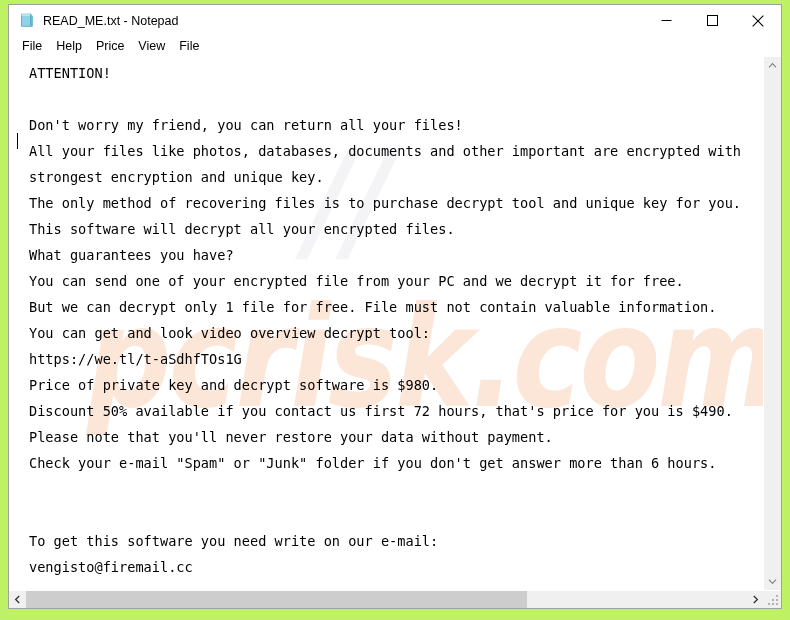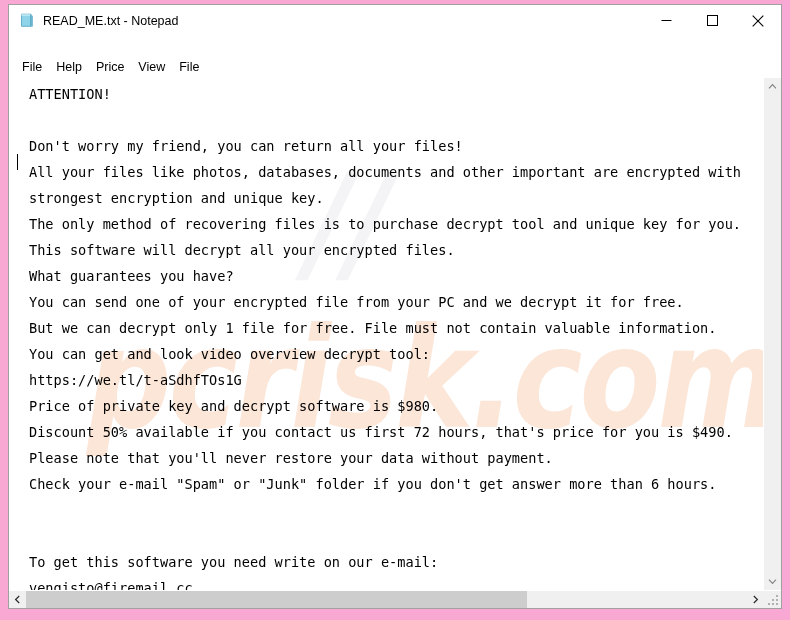--- a/index.html
+++ b/index.html
@@ -12,21 +12,21 @@
     height: 620px;
     overflow: hidden;
     font-family: "Liberation Sans", sans-serif;
   }
 
   
   #desktop-frame {
     position: relative;
     width: 790px;
     height: 620px;
-    background: #f9a8d4;
+    background: #bef264;
     box-sizing: border-box;
   }
 
   
   #notepad-window {
     position: absolute;
     left: 8px;
     top: 4px;
     width: 774px;
     height: 605px;
@@ -89,21 +89,20 @@
   
   .menu-bar {
     height: 21px;
     min-height: 21px;
     background: #ffffff;
     display: flex;
     align-items: center;
     padding-left: 9px;
     font-size: 12.5px;
     color: #000000;
-    margin-top: 21px;
   }
   .menu-item {
     padding: 1px 7px 2px 7px;
     white-space: nowrap;
     cursor: default;
   }
   .menu-item:first-child { padding-left: 4px; }
 
   
   .edit-region {

